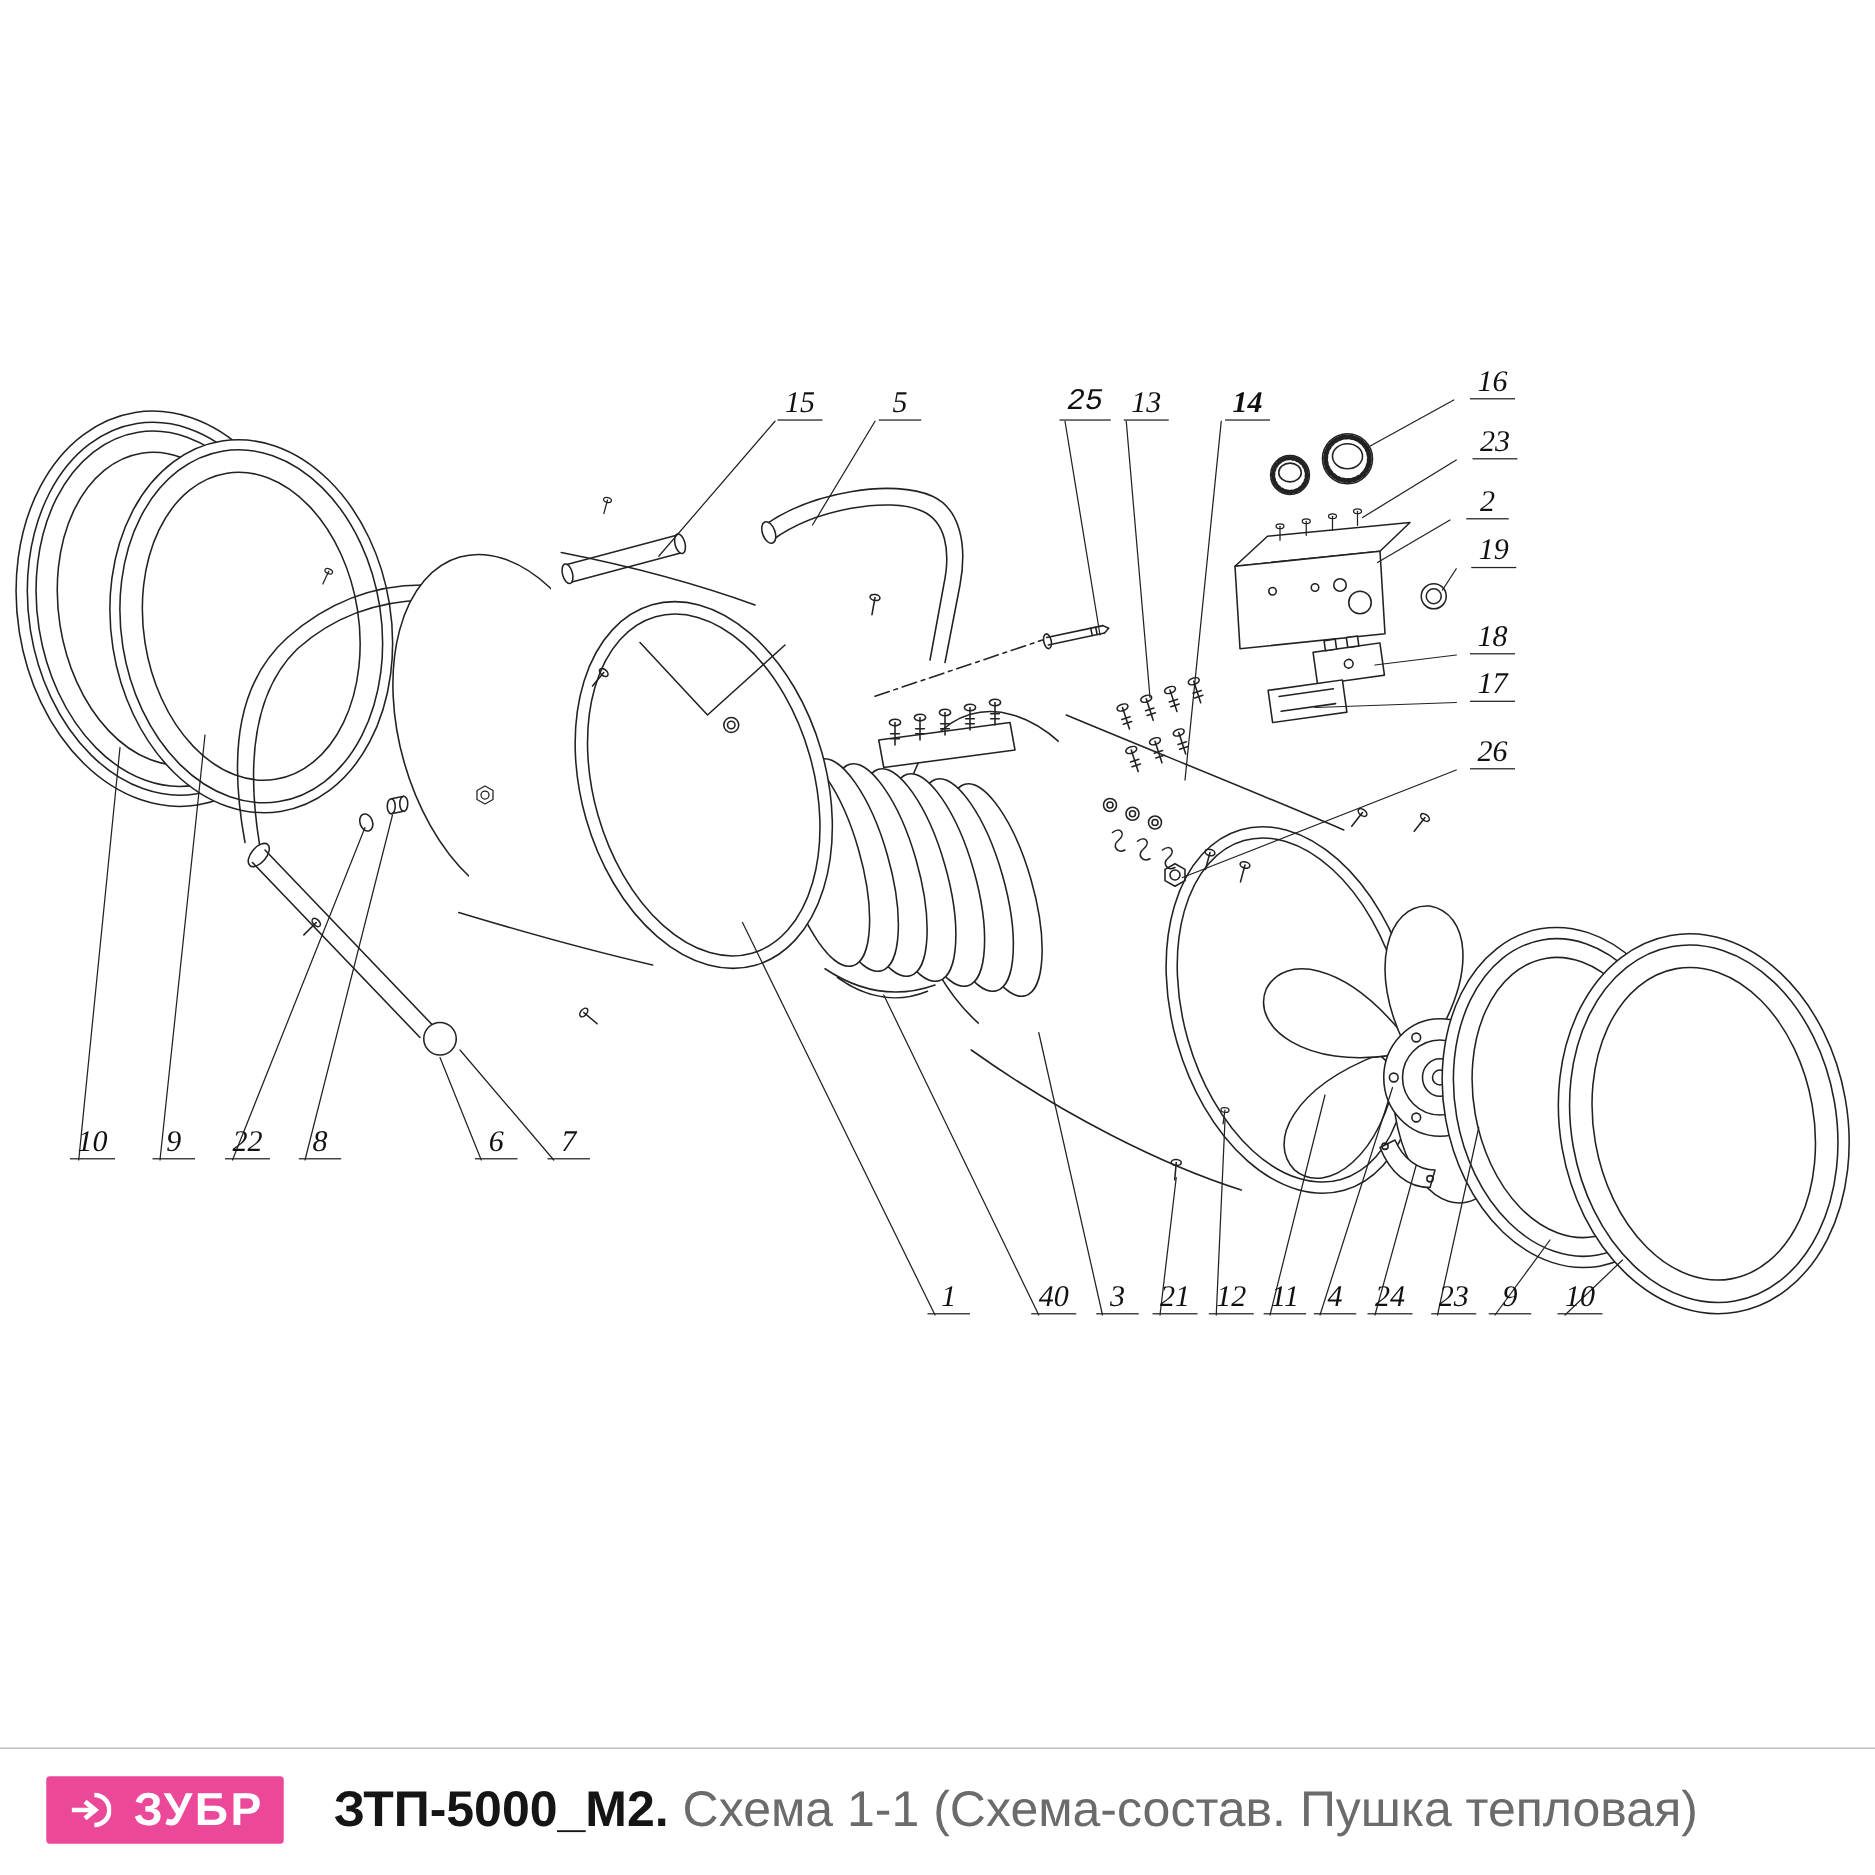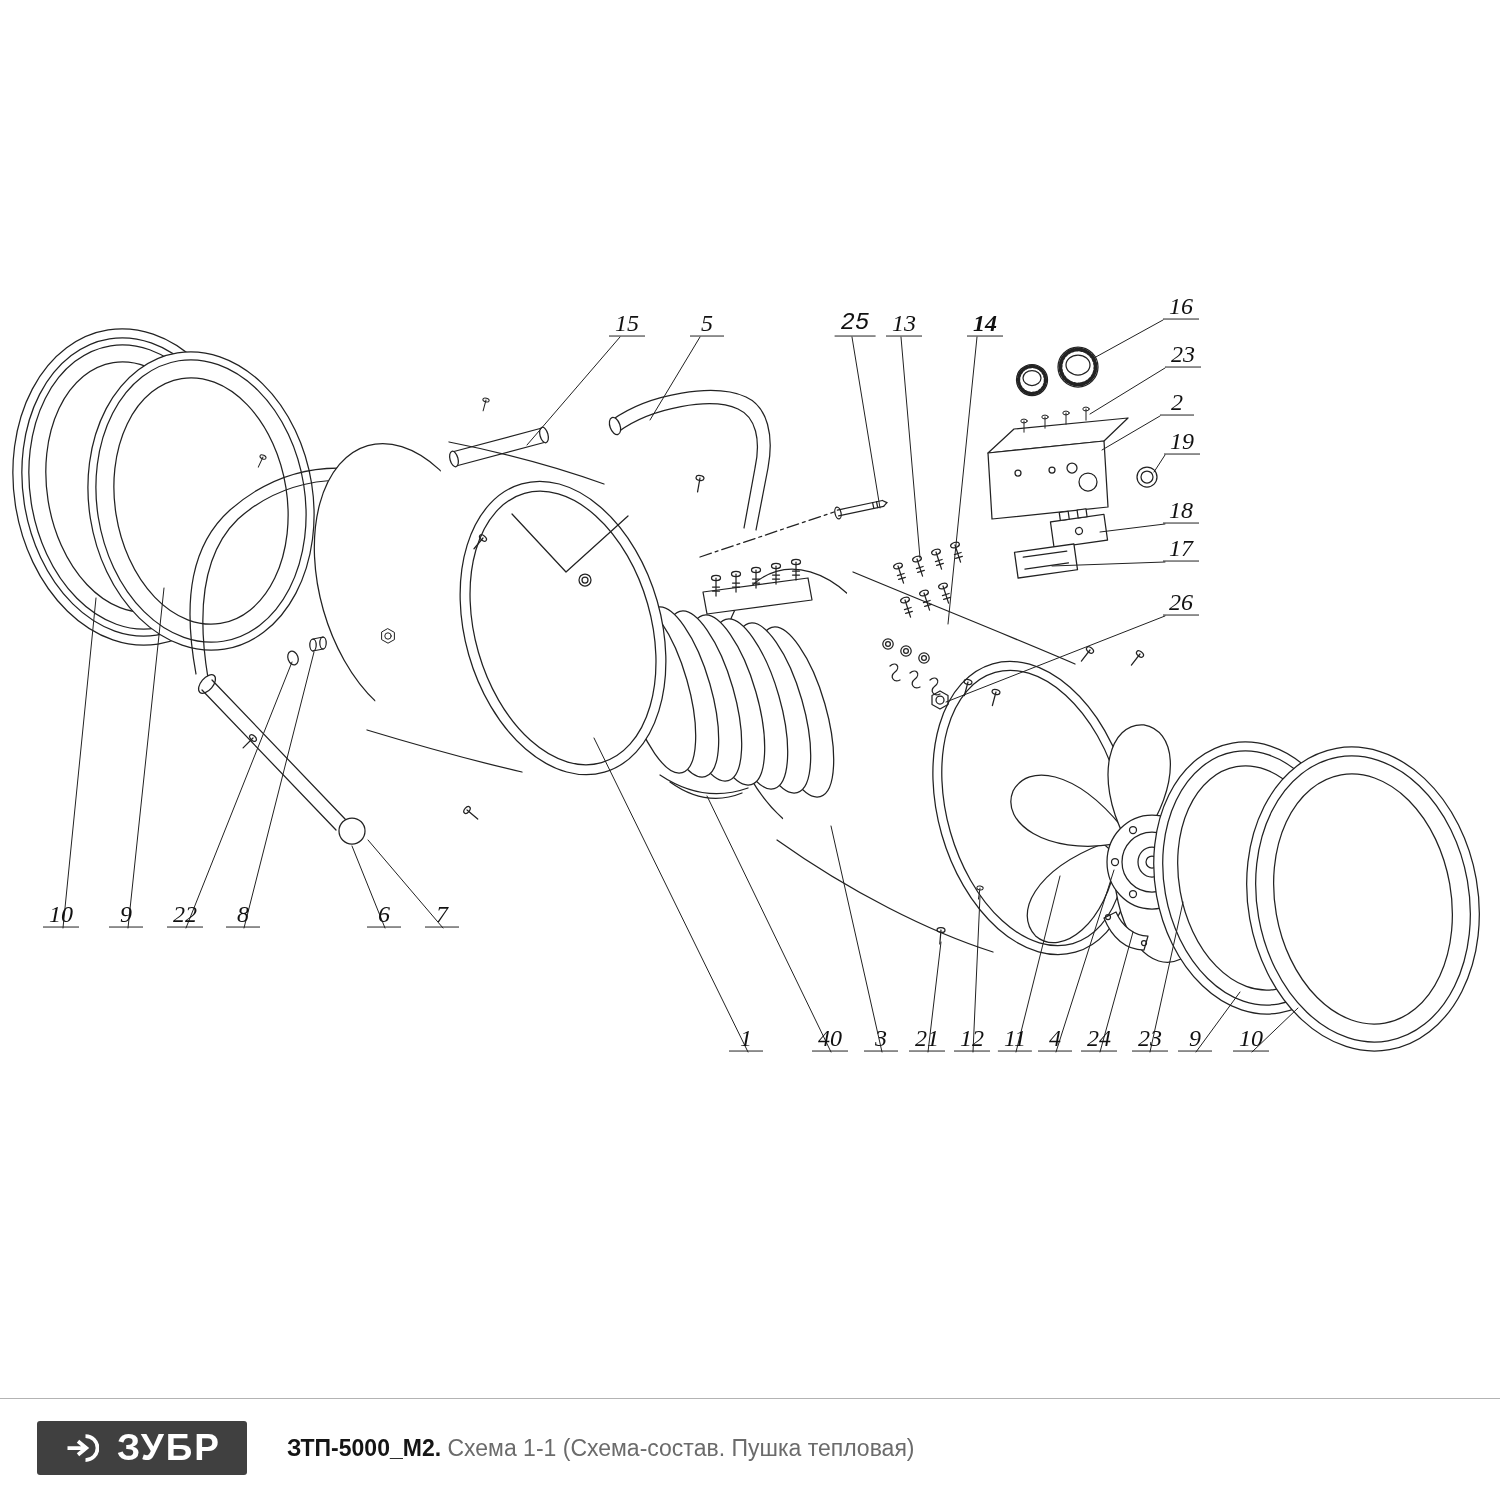--- a/index.html
+++ b/index.html
@@ -1,29 +1,29 @@
 <!DOCTYPE html>
 <html><head>
 <meta charset="utf-8">
 <style>
   html,body{margin:0;padding:0;background:#fff;}
   .page{position:relative;width:1500px;height:1500px;background:#fff;overflow:hidden;
         font-family:"Liberation Sans",sans-serif;}
   .drawing{position:absolute;left:0;top:0;}
-  .callout-layer{position:absolute;left:4px;top:0;width:1336px;height:1500px;pointer-events:none;}
+  .callout-layer{position:absolute;left:17px;top:0;width:1336px;height:1500px;pointer-events:none;}
   .callout{position:absolute;transform:translate(-50%,-100%);
            font-family:"Liberation Serif",serif;font-style:italic;
            font-size:24px;color:#111;line-height:1.02;
            border-bottom:1.6px solid #222;padding:0 6px 1px;min-width:22px;text-align:center;}
   .footer-rule{position:absolute;left:0;top:1398px;width:1500px;border-top:1px solid #b3b3b3;}
   .footer{position:absolute;left:37px;top:1421px;display:flex;align-items:center;gap:40px;}
-  .logo{width:210px;height:54px;background:#404040;border-radius:3px;
+  .logo{width:190px;height:54px;background:#ec4899;border-radius:3px;
         display:flex;align-items:center;justify-content:center;gap:18px;}
   .logo-text{color:#fff;font-weight:bold;font-size:37px;letter-spacing:2px;}
-  .title-line{font-size:23px;white-space:nowrap;}
+  .title-line{font-size:40px;white-space:nowrap;}
   .title-model{font-weight:bold;color:#151515;}
   .title-sub{color:#6b6b6b;font-weight:normal;}
 </style>
 </head>
 <body>
 
 <div class="page">
 
   <svg class="drawing" width="1500" height="1500" viewBox="0 0 1500 1500">
     <defs>

